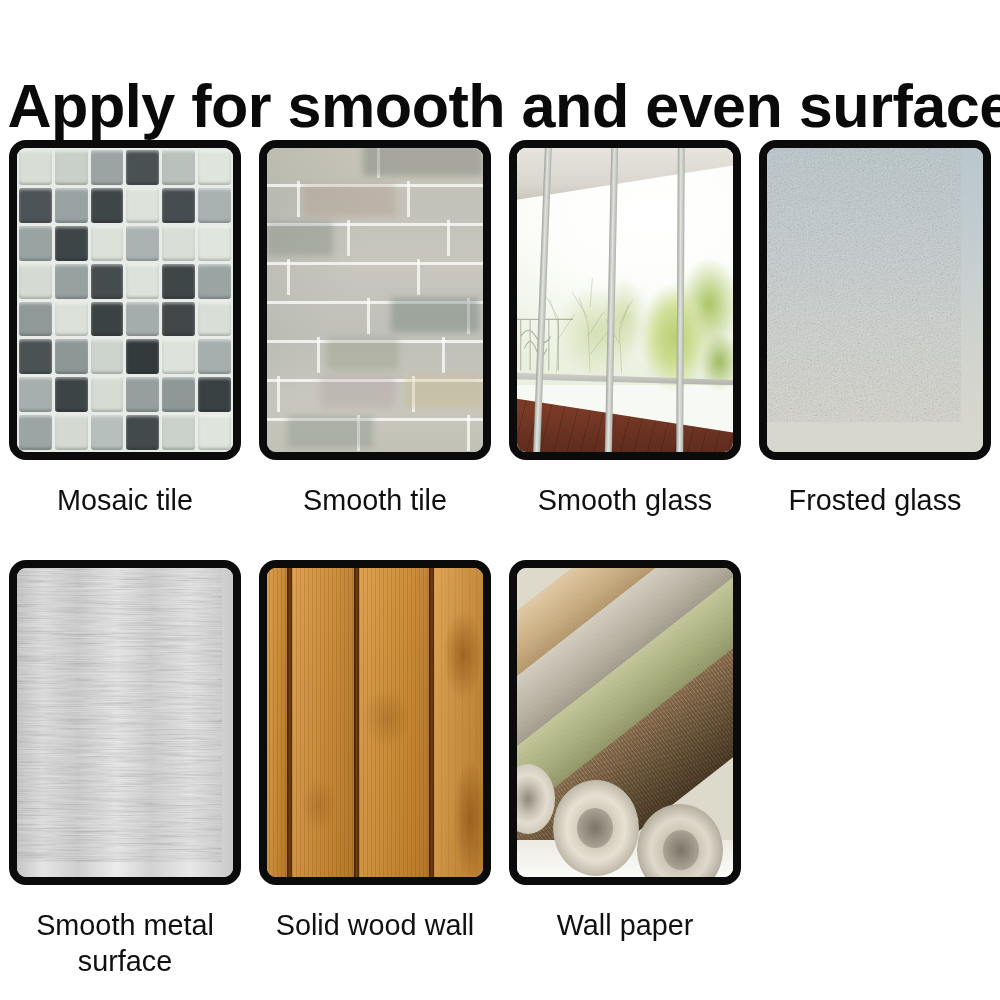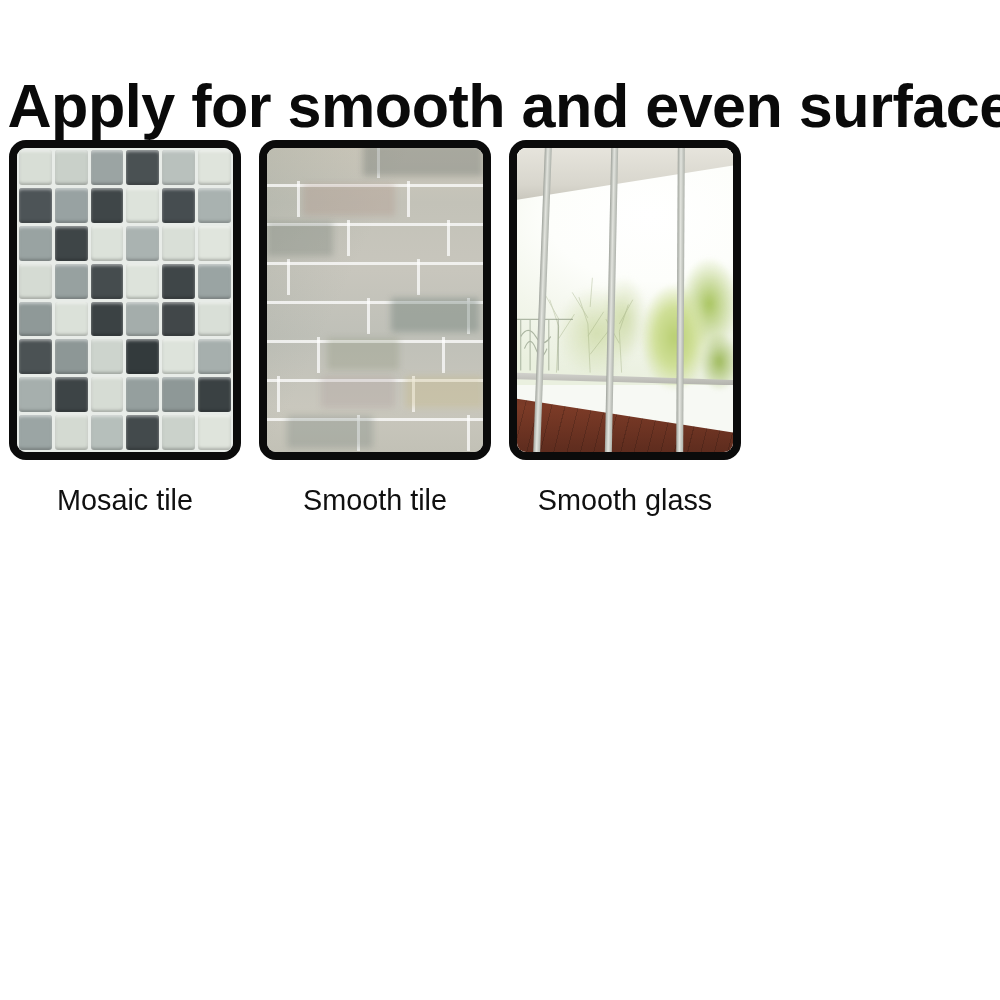--- a/index.html
+++ b/index.html
@@ -431,24 +431,112 @@
             <div class="sill"></div>
             <div class="floor"></div>
             <div class="mullion" style="left:10%; transform:skewX(-2.2deg)"></div>
             <div class="mullion" style="left:42%; transform:skewX(-1.2deg)"></div>
             <div class="mullion" style="left:74%; transform:skewX(-0.3deg)"></div>
           </div>
         </div>
         <div class="caption">Smooth glass</div>
       </div>
 
+      <div class="cell">
+        <div class="frame">
+          <div class="swatch tile-frost">
+            <svg class="texture-svg grain" aria-hidden="true">
+              <filter id="frostf">
+                <feTurbulence type="fractalNoise" baseFrequency="0.55 0.75" numOctaves="4" seed="7"></feTurbulence>
+                <feColorMatrix type="saturate" values="0.12"></feColorMatrix>
+                <feComponentTransfer>
+                    <feFuncA type="linear" slope="0.55"></feFuncA>
+                  </feComponentTransfer>
+              </filter>
+              <rect width="100%" height="100%" filter="url(#frostf)"></rect>
+            </svg>
+          </div>
+        </div>
+        <div class="caption">Frosted glass</div>
+      </div>
 
     </div>
 
     <div class="row row-2">
 
-
-
-
+      <div class="cell">
+        <div class="frame">
+          <div class="swatch tile-metal">
+            <svg class="texture-svg brush" aria-hidden="true">
+              <filter id="brushf">
+                <feTurbulence type="fractalNoise" baseFrequency="0.02 2.6" numOctaves="5" seed="3"></feTurbulence>
+                <feColorMatrix type="saturate" values="0"></feColorMatrix>
+                <feComponentTransfer>
+                    <feFuncA type="linear" slope="0.62"></feFuncA>
+                  </feComponentTransfer>
+              </filter>
+              <rect width="100%" height="100%" filter="url(#brushf)"></rect>
+            </svg>
+          </div>
+        </div>
+        <div class="caption">Smooth metal
+surface</div>
+      </div>
+
+      <div class="cell">
+        <div class="frame">
+          <div class="swatch tile-wood">
+            <div class="plank" style="left:-2px;width:22px"></div>
+            <div class="groove" style="left:20px"></div>
+            <div class="plank" style="left:25px;width:62px"></div>
+            <div class="groove" style="left:87px"></div>
+            <div class="plank" style="left:92px;width:70px"></div>
+            <div class="groove" style="left:162px"></div>
+            <div class="plank" style="left:167px;width:53px;background:
+                repeating-linear-gradient(to right, rgba(120,64,12,.10) 0px, rgba(120,64,12,.10) 1px, rgba(255,255,255,0) 1px, rgba(255,255,255,0) 7px),
+                linear-gradient(to right, rgba(255,255,255,.12), rgba(0,0,0,.10))"></div>
+            <span class="knot" style="left:176px;top:42px;width:40px;height:90px"></span>
+            <span class="knot" style="left:186px;top:190px;width:34px;height:120px"></span>
+            <span class="knot" style="left:96px;top:120px;width:48px;height:60px;opacity:.5"></span>
+            <span class="knot" style="left:34px;top:210px;width:36px;height:54px;opacity:.45"></span>
+          </div>
+        </div>
+        <div class="caption">Solid wood wall</div>
+      </div>
+
+
+      <div class="cell">
+        <div class="frame">
+          <div class="swatch tile-paper">
+            <div class="roll" style="top:-40px;height:74px">
+              <div class="body" style="background:
+                repeating-linear-gradient(90deg, rgba(0,0,0,.05) 0 1px, rgba(255,255,255,0) 1px 3px),
+                linear-gradient(to bottom,#e0caa6 0%,#c9ad82 45%,#9d8258 100%)"></div>
+            </div>
+            <div class="roll" style="top:26px;height:78px">
+              <div class="body" style="background:
+                repeating-linear-gradient(90deg, rgba(0,0,0,.05) 0 1px, rgba(255,255,255,0) 1px 3px),
+                linear-gradient(to bottom,#d3cec1 0%,#b8b2a3 45%,#8d887a 100%)"></div>
+            </div>
+            <div class="roll" style="top:96px;height:78px">
+              <div class="body" style="background:
+                repeating-linear-gradient(90deg, rgba(0,0,0,.05) 0 1px, rgba(255,255,255,0) 1px 3px),
+                linear-gradient(to bottom,#c3c79b 0%,#a8ad7e 45%,#7f8459 100%)"></div>
+            </div>
+            <div class="roll" style="top:168px;height:86px">
+              <div class="body" style="background:
+                repeating-linear-gradient(90deg, rgba(255,255,255,.10) 0 1px, rgba(0,0,0,.10) 1px 3px),
+                linear-gradient(to bottom,#8d7253 0%,#6b563c 50%,#4c3b27 100%)"></div>
+            </div>
+            <div class="floor"></div>
+            <span class="end" style="left:-16px;top:196px;width:54px;height:70px;background:radial-gradient(closest-side,#8d887a 0%,#c6c1b2 42%,#e2ddd0 70%,#cfcabb 100%)"></span>
+            <span class="end" style="left:36px;top:212px;width:86px;height:96px;background:radial-gradient(closest-side,#9a9585 0%,#cfcab8 38%,#e6e1d2 68%,#bdb8a8 100%)"></span>
+            <span class="end" style="left:120px;top:236px;width:86px;height:92px;background:radial-gradient(closest-side,#8e8979 0%,#c8c3b2 38%,#ded9ca 68%,#b3ae9e 100%)"></span>
+            <span class="end" style="left:60px;top:240px;width:36px;height:40px;background:radial-gradient(closest-side,#7a7567,#a9a496)"></span>
+            <span class="end" style="left:146px;top:262px;width:36px;height:40px;background:radial-gradient(closest-side,#7a7567,#a9a496)"></span>
+          </div>
+        </div>
+        <div class="caption">Wall paper</div>
+      </div>
 
     </div>
   </div>
 </div>
 
 </body></html>

